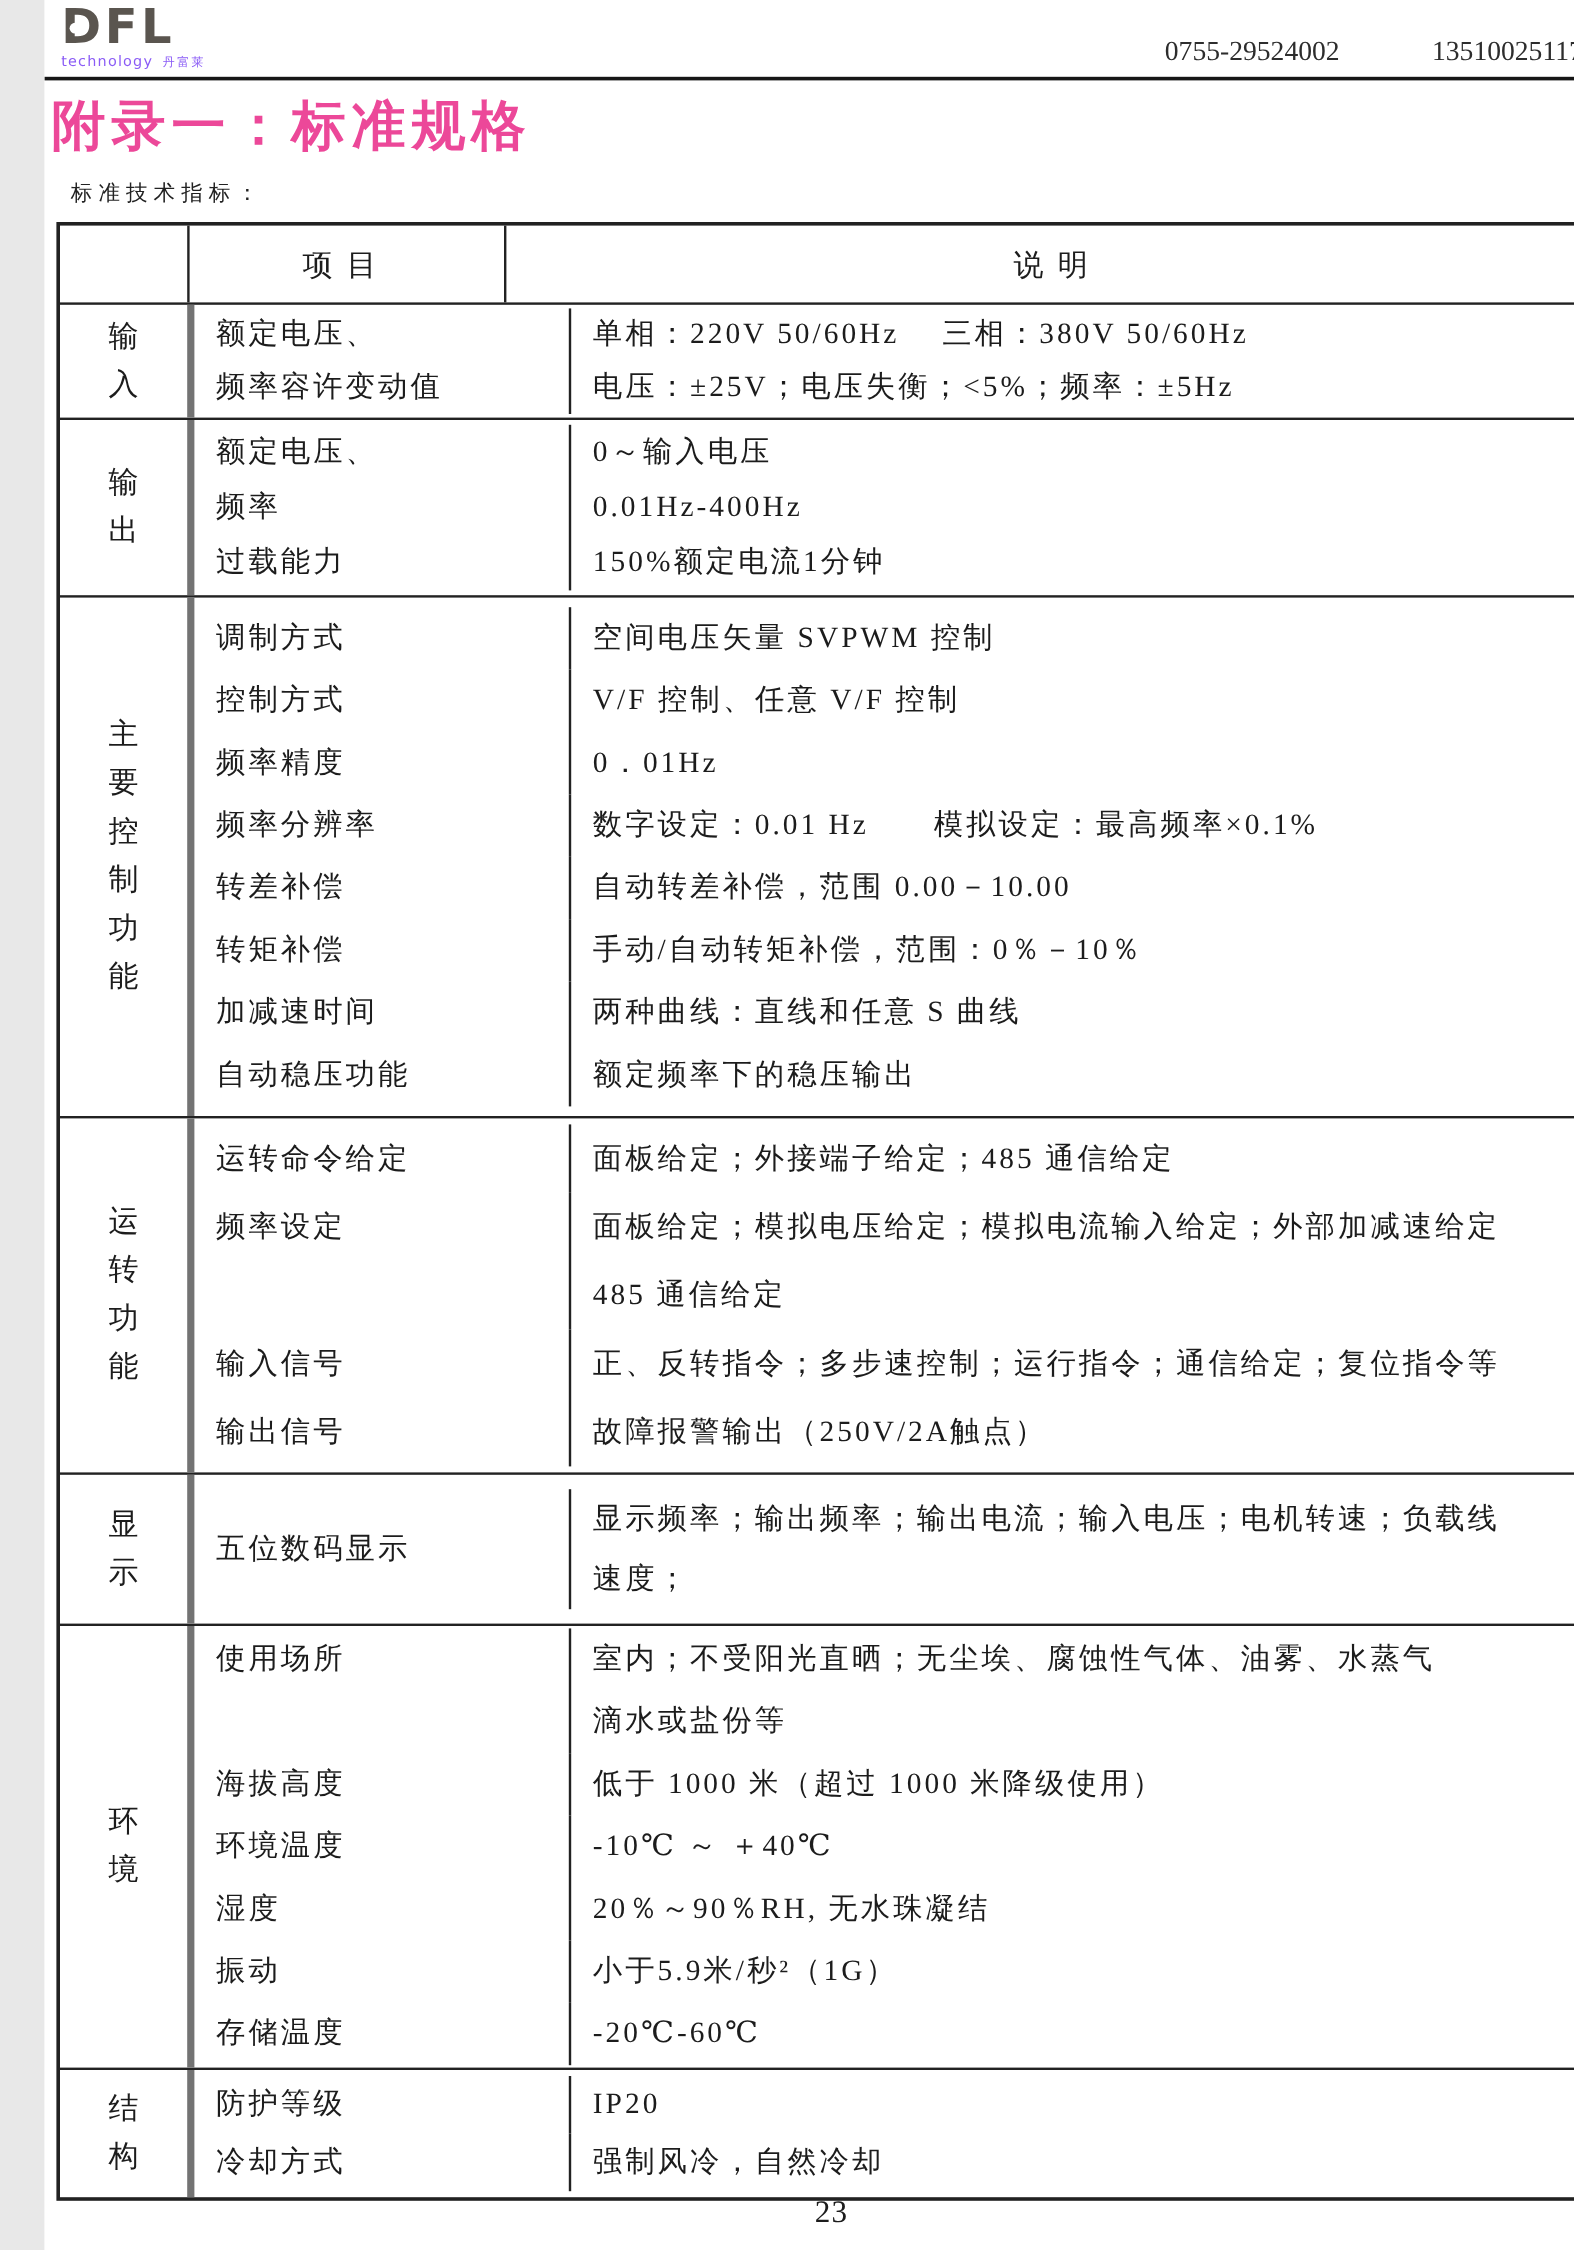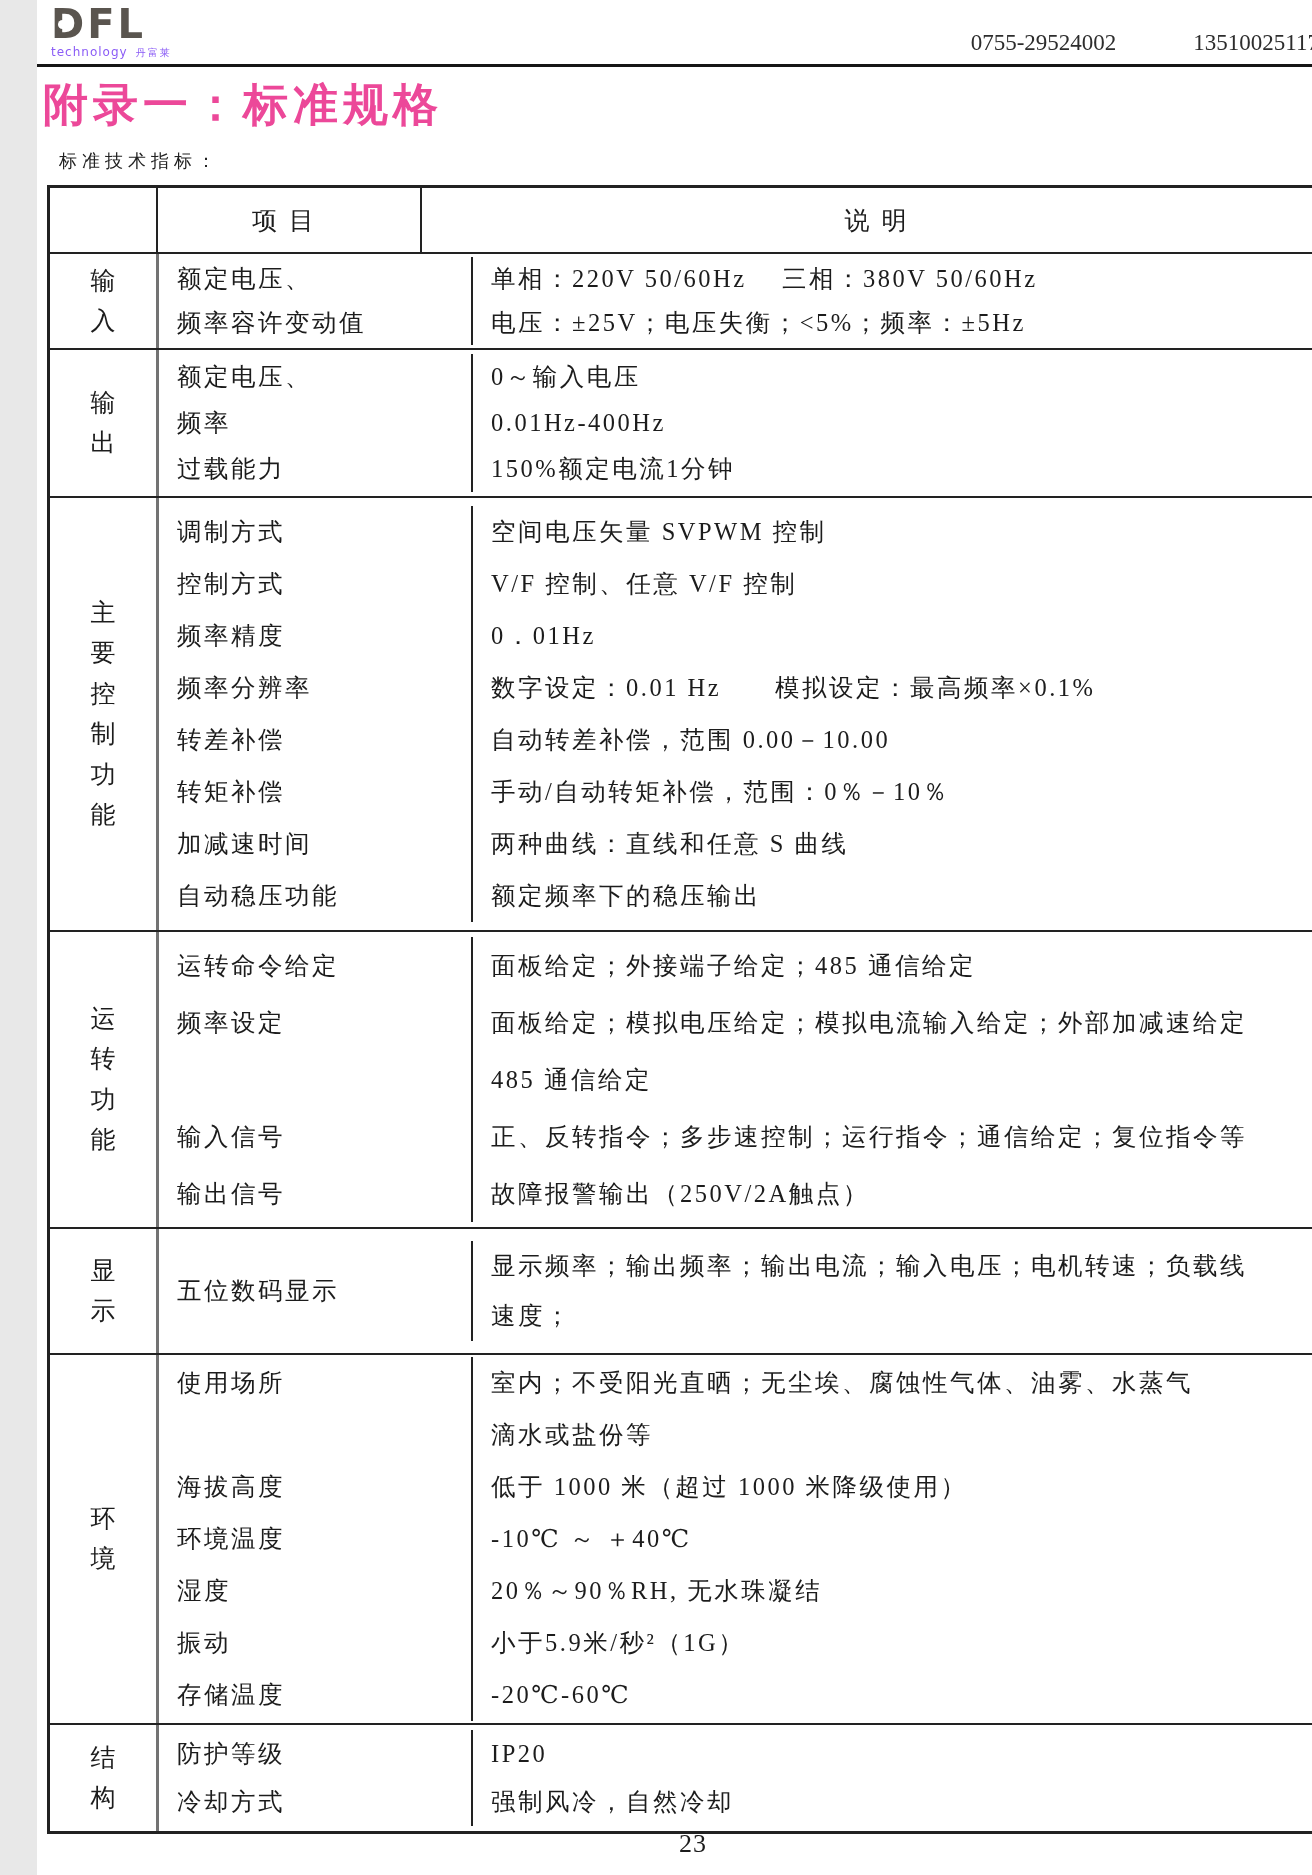--- a/index.html
+++ b/index.html
@@ -36,21 +36,21 @@
   .spec-table{
     margin-left:10px;width:1297px;box-sizing:border-box;
     border:3px solid #222;font-size:24px;
   }
   .thead{display:flex;height:64px;}
   .th{display:flex;align-items:center;justify-content:center;letter-spacing:12px;font-size:25px;}
   .th-c1{width:106px;}
   .th-c2{width:262px;border-left:2px solid #222;}
   .th-c3{flex:1;border-left:2px solid #222;}
   .section{display:flex;border-top:2px solid #222;}
-  .cat{width:106px;border-right:3px solid #737373;display:flex;align-items:center;justify-content:center;font-size:25px;}
+  .cat{width:106px;border-right:6px solid #737373;display:flex;align-items:center;justify-content:center;font-size:25px;}
   .cat-text{width:1.15em;text-align:center;word-break:break-all;line-height:1.62;}
   .rows{flex:1;display:flex;flex-direction:column;}
   .pair{display:flex;flex:1;}
   .item{width:312px;box-sizing:border-box;padding-left:18px;}
   .desc{flex:1;border-left:2px solid #222;padding-left:18px;}
   .line{letter-spacing:2.5px;white-space:nowrap;font-size:24.5px;}
   
   .s0 .line{line-height:44px}.s0 .rows{padding:3px 0}
   .s1 .line{line-height:46px}.s1 .rows{padding:4px 0}
   .s2 .line{line-height:52px}.s2 .rows{padding:8px 0}

